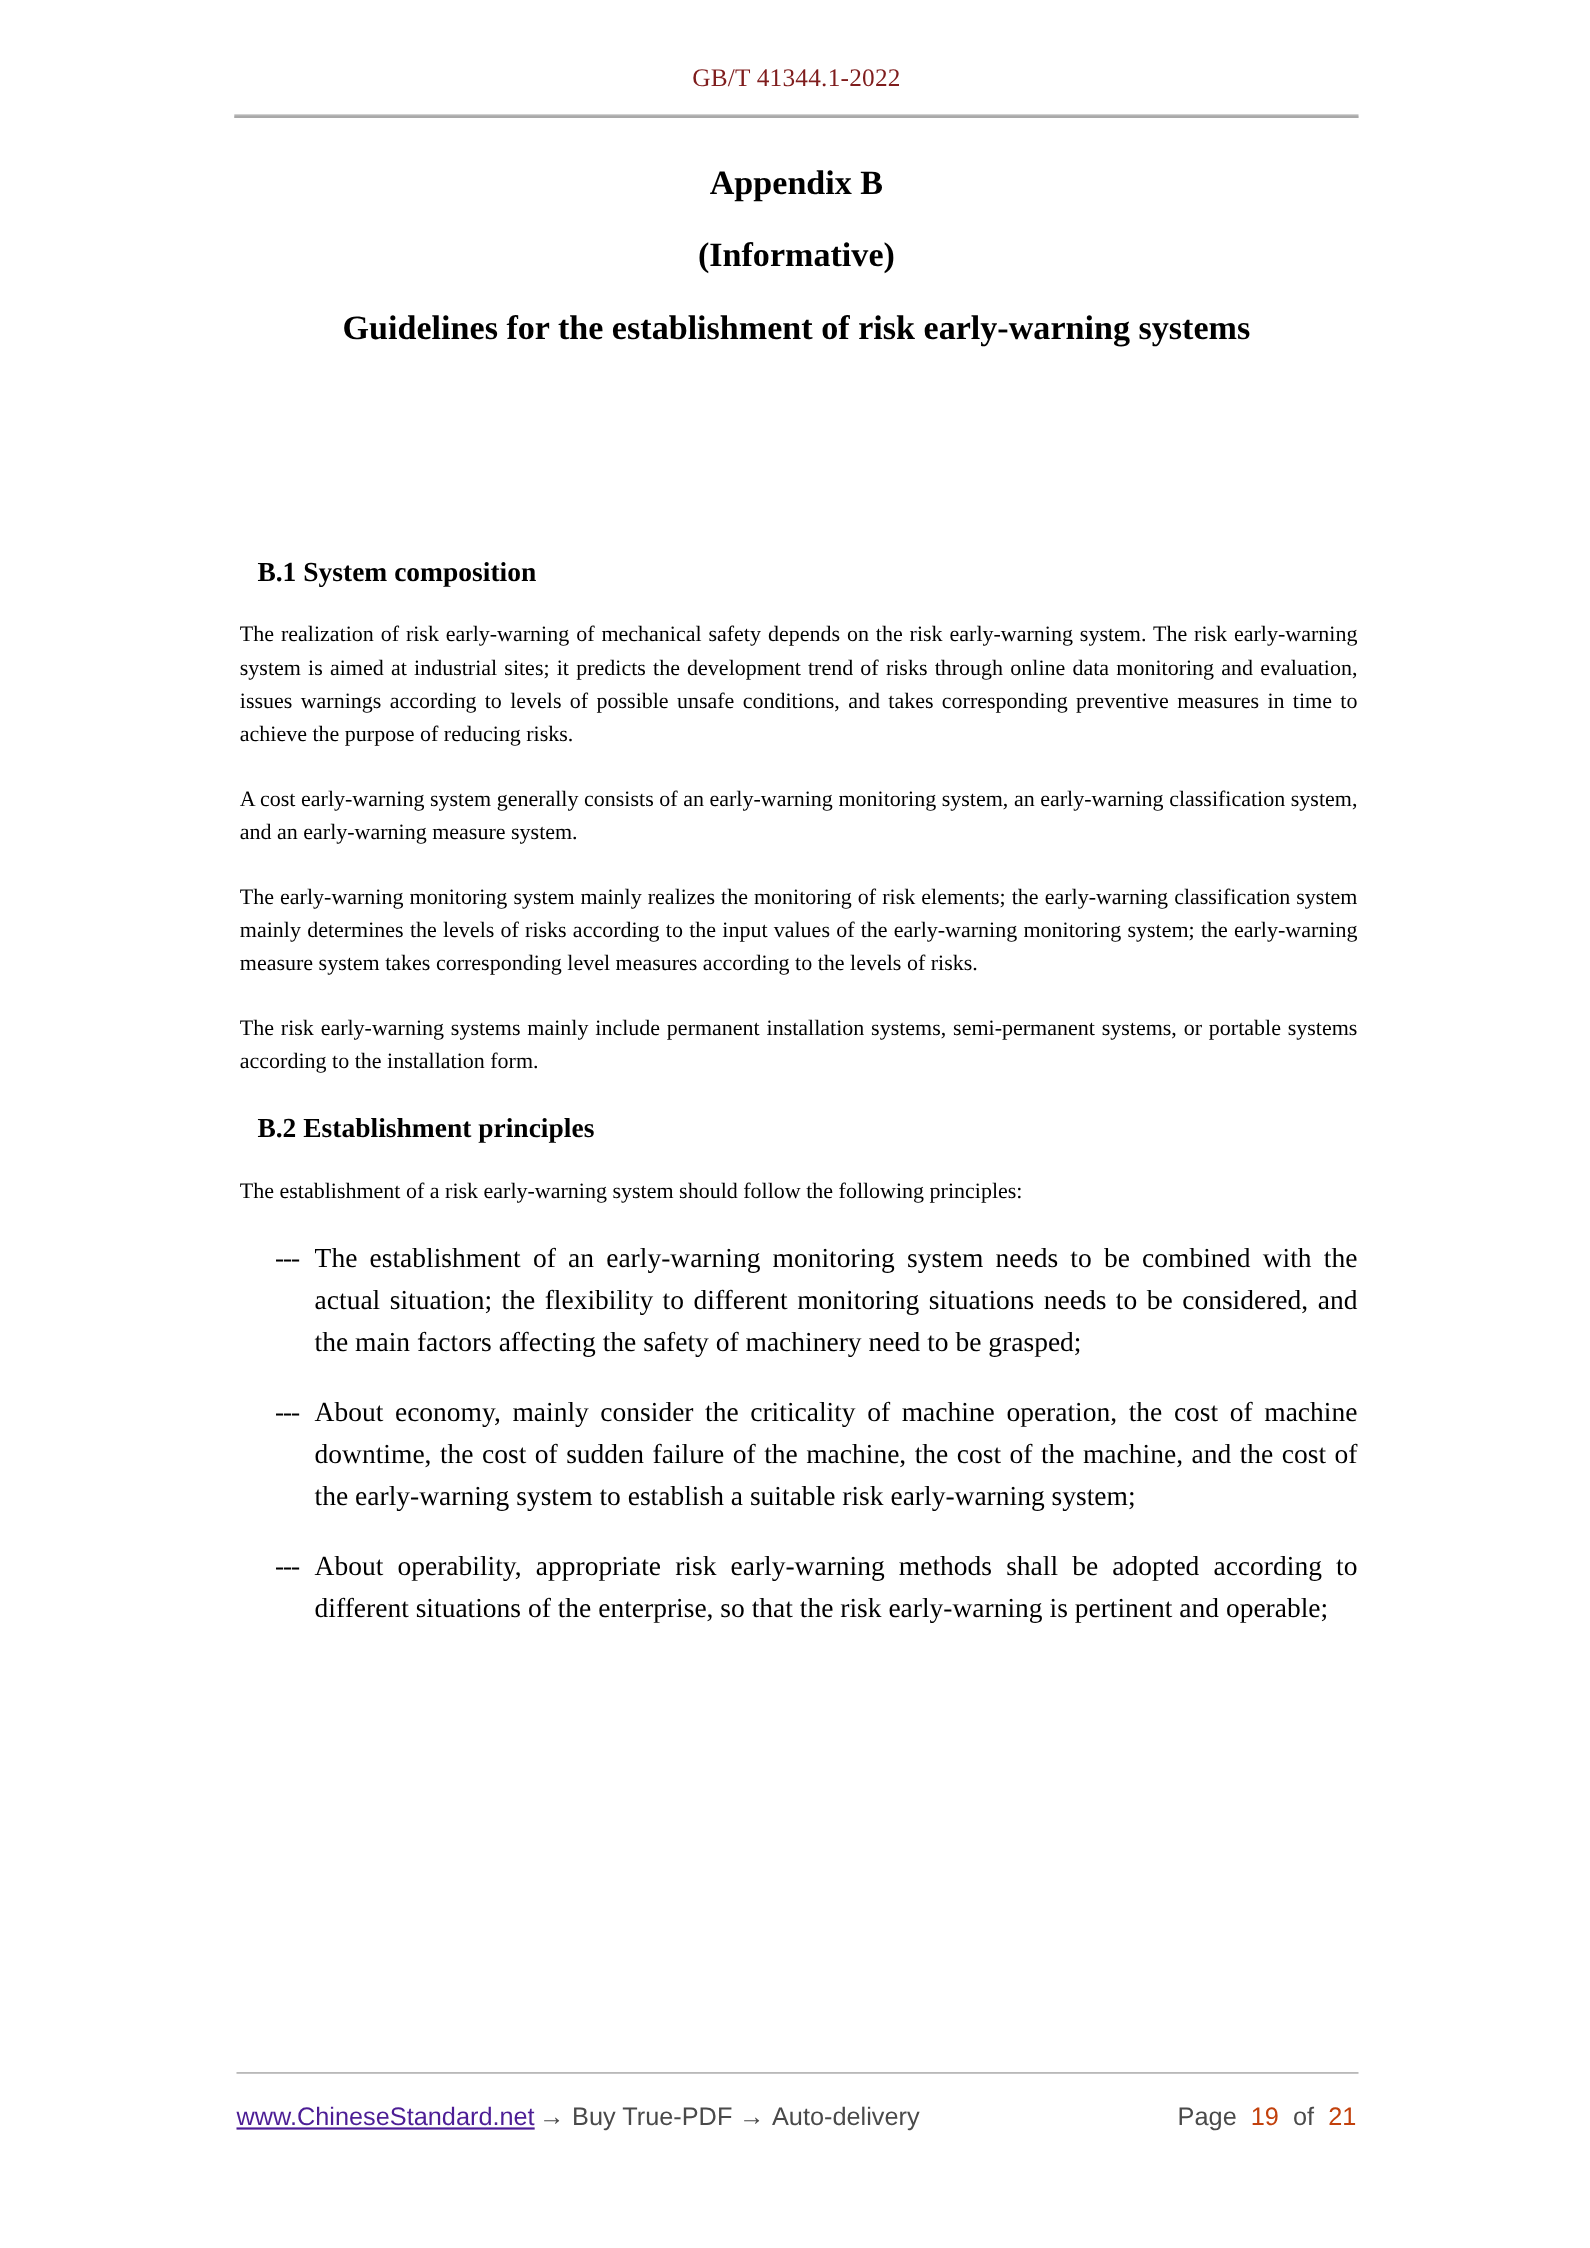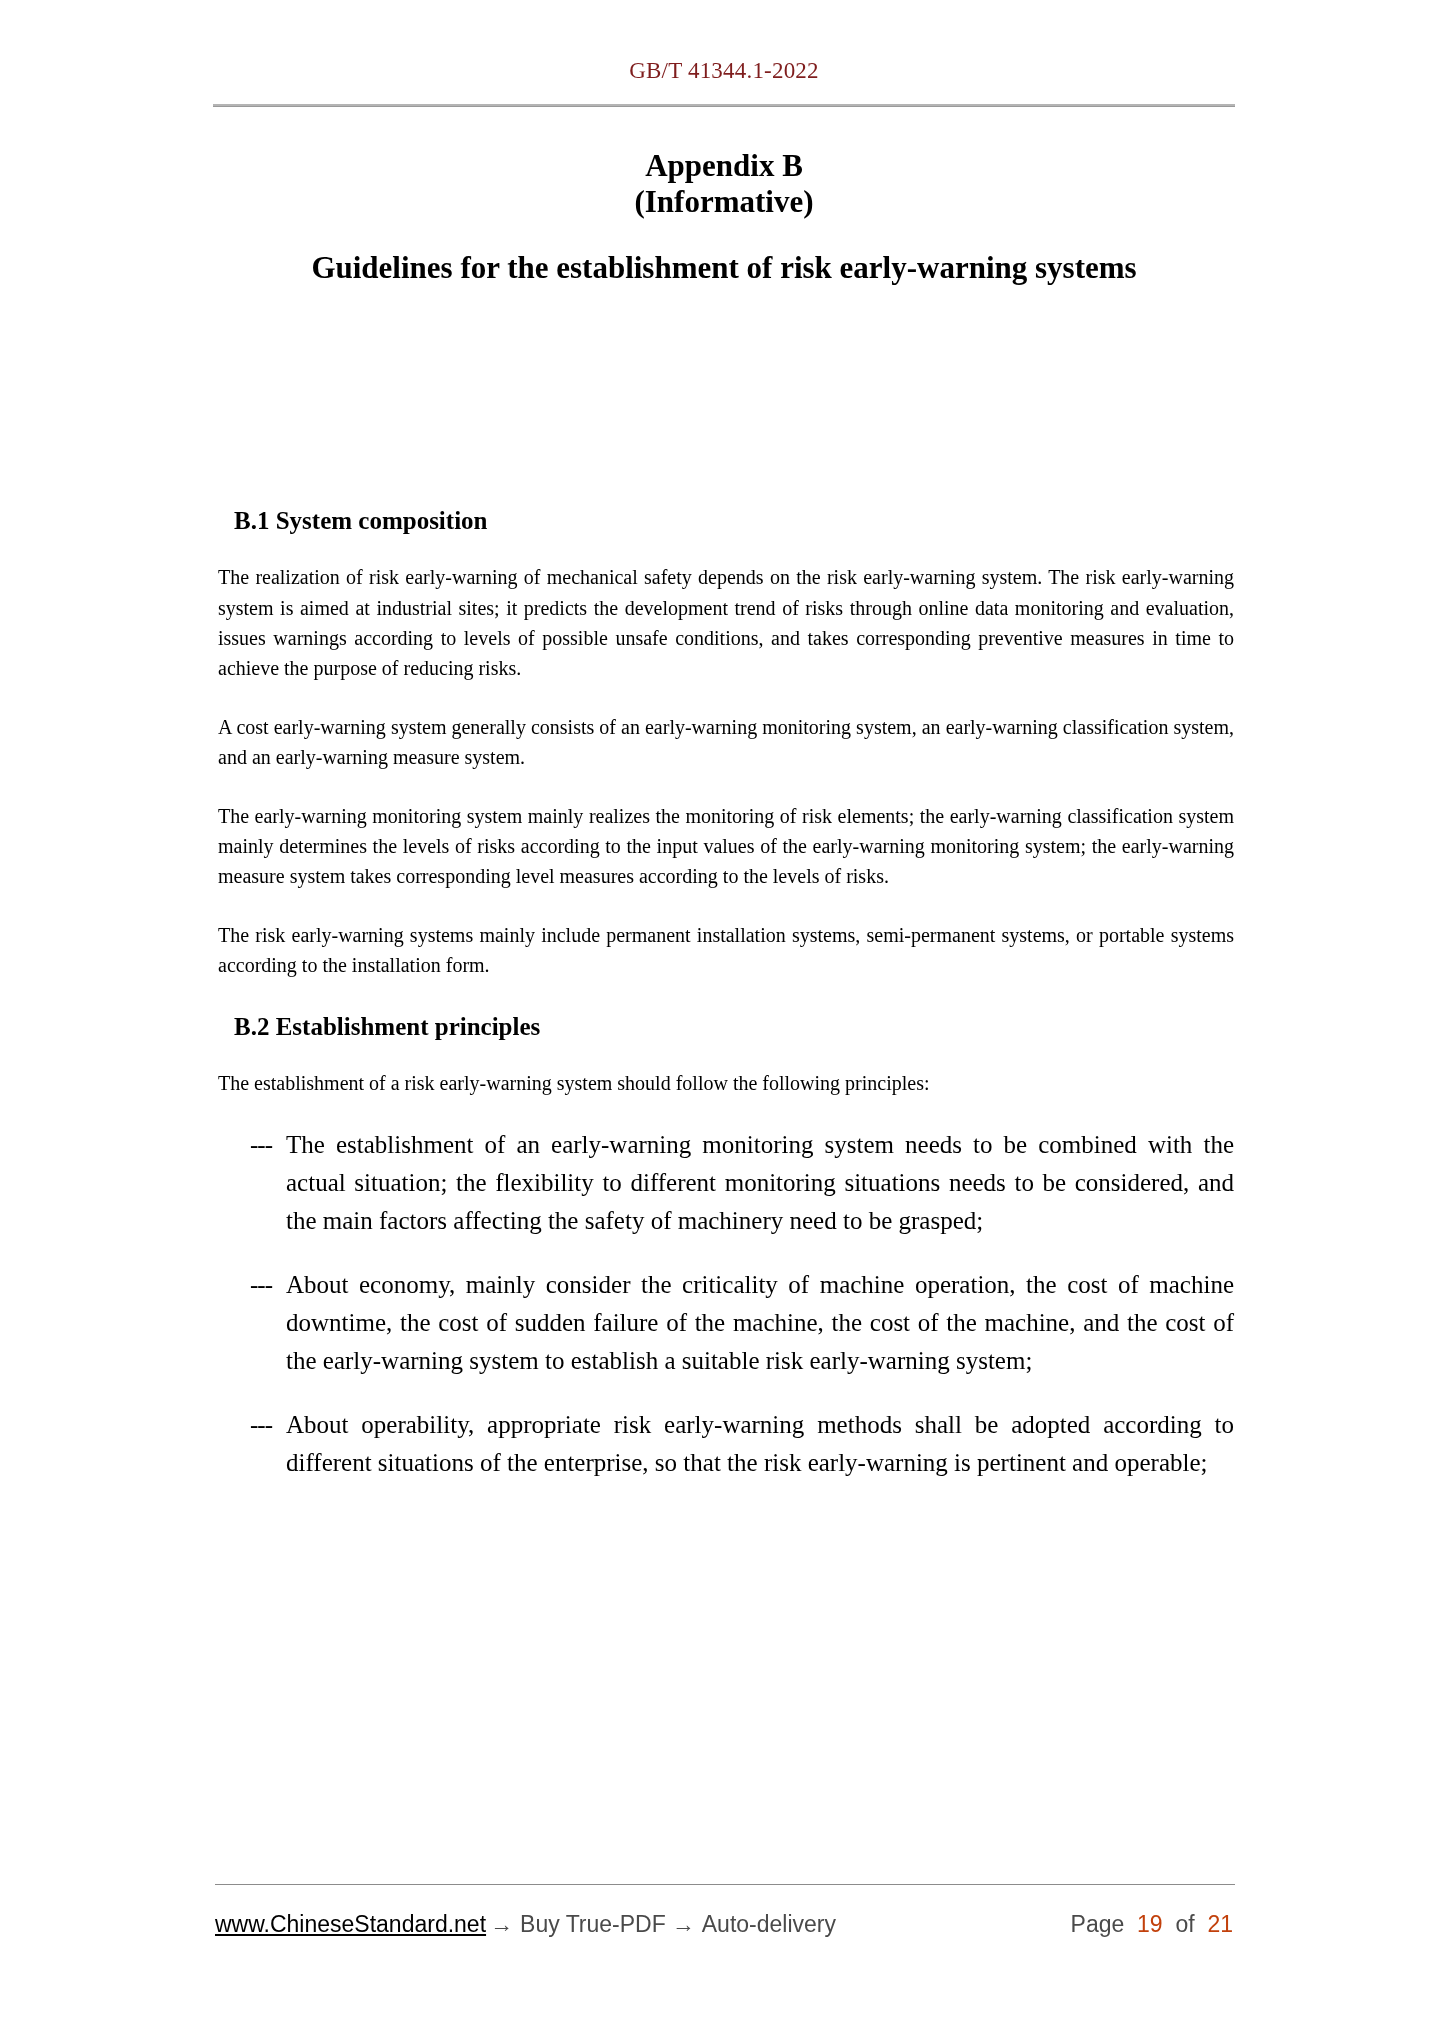--- a/index.html
+++ b/index.html
@@ -56,21 +56,21 @@
     width: 1022px;
     text-align: center;
   }
   .title-line {
     font-weight: bold;
     font-size: 31px;
     line-height: 1.15;
     color: #000;
   }
   .title-line.t1 { margin-top: 0px; }
-  .title-line.t2 { }
+  .title-line.t2 { margin-top: 30px; }
   .title-line.t3 { margin-top: 31px; }
 
   
   .content {
     position: absolute;
     top: 505px;
     left: 218px;
     width: 1016px;
   }
   .sec-heading {
@@ -133,21 +133,21 @@
     display: flex;
     align-items: center;
   }
   .footer-left {
     display: flex;
     align-items: baseline;
     white-space: nowrap;
   }
   .footer-site {
     text-decoration: underline;
-    color: #000000;
+    color: #4c1d95;
   }
   .footer-arrow {
     margin: 0 7px 0 4px;
   }
   .footer-seg { margin-right: 2px; }
   .footer-right {
     margin-left: auto;
     white-space: nowrap;
     padding-right: 2px;
   }

